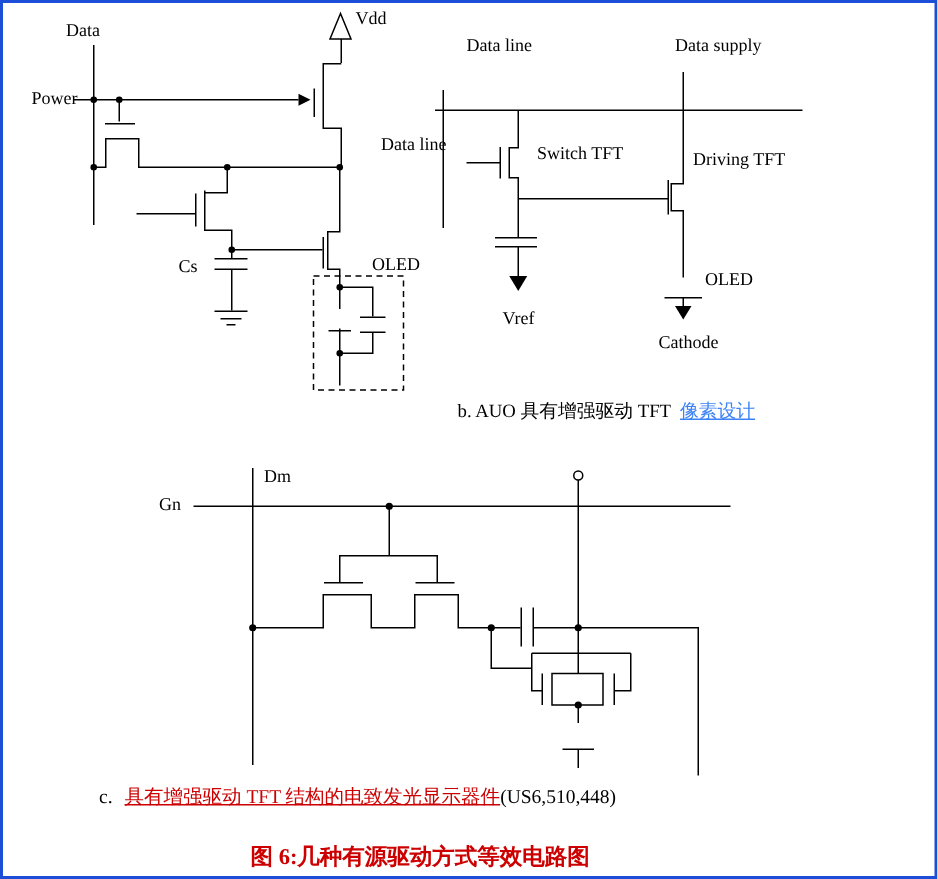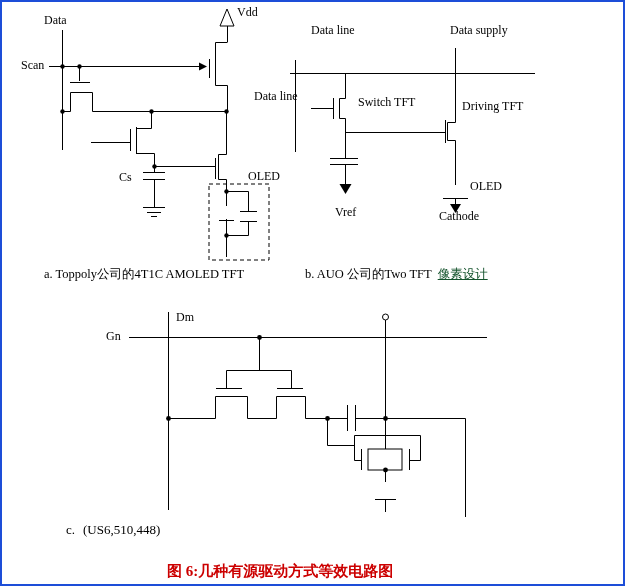--- a/index.html
+++ b/index.html
@@ -25,21 +25,21 @@
     white-space:nowrap;
     line-height:1.1;
   }
   .cap{
     position:absolute;
     font:12.5px "Liberation Serif", serif;
     color:#000;
     white-space:nowrap;
   }
   .red{color:#cc0000;text-decoration:underline;}
-  .redpart{color:#14532d;text-decoration:underline;margin-left:6px;}
+  .redpart{color:#3b82f6;text-decoration:underline;margin-left:6px;}
   #caption-c{display:flex;align-items:baseline;font-size:13px;}
   #caption-c .pre{margin-right:8px;}
   #fig-title{
     position:absolute;
     left:165px;top:560px;
     font:bold 15px "Liberation Serif", serif;
     color:#cc0000;
     white-space:nowrap;
   }
 </style>
@@ -188,38 +188,38 @@
         <circle class="dot" cx="257.5" cy="335.5" r="2.4"></circle>
         <circle class="dot" cx="166.5" cy="416.5" r="2.4"></circle>
         <circle class="dot" cx="325.5" cy="416.5" r="2.4"></circle>
         <circle class="dot" cx="383.5" cy="416.5" r="2.4"></circle>
         <circle class="dot" cx="383.5" cy="468" r="2.4"></circle>
       </g>
     </g>
   </svg>
 
   <span class="lbl" style="left:42px;top:12px">Data</span>
-  <span class="lbl" style="left:19px;top:57px">Scan</span>
+  <span class="lbl" style="left:19px;top:57px">Power</span>
   <span class="lbl" style="left:235px;top:4px">Vdd</span>
   <span class="lbl" style="left:117px;top:169px">Cs</span>
   <span class="lbl" style="left:246px;top:168px">OLED</span>
-  <span class="cap" style="left:42px;top:264px">a. Toppoly公司的4T1C AMOLED TFT</span>
 
   <span class="lbl" style="left:309px;top:22px">Data line</span>
   <span class="lbl" style="left:448px;top:22px">Data supply</span>
   <span class="lbl" style="left:252px;top:88px">Data line</span>
   <span class="lbl" style="left:356px;top:94px">Switch TFT</span>
   <span class="lbl" style="left:460px;top:98px">Driving TFT</span>
   <span class="lbl" style="left:468px;top:178px">OLED</span>
   <span class="lbl" style="left:333px;top:204px">Vref</span>
-  <span class="lbl" style="left:437px;top:208px">Cathode</span>
-  <span class="cap" style="left:303px;top:264px"><span>b. AUO 公司的Two TFT</span><span class="redpart">像素设计</span></span>
+  <span class="lbl" style="left:437px;top:220px">Cathode</span>
+  <span class="cap" style="left:303px;top:264px"><span>b. AUO 具有增强驱动 TFT</span><span class="redpart">像素设计</span></span>
 
   <span class="lbl" style="left:174px;top:309px">Dm</span>
   <span class="lbl" style="left:104px;top:328px">Gn</span>
   <span class="cap" id="caption-c" style="left:64px;top:520px">
     <span class="pre">c.</span>
+    <span class="red">具有增强驱动 TFT 结构的电致发光显示器件</span>
     <span>(US6,510,448)</span>
   </span>
 
   <div id="fig-title">图 6:几种有源驱动方式等效电路图</div>
 
 </div>
 
 </body></html>

